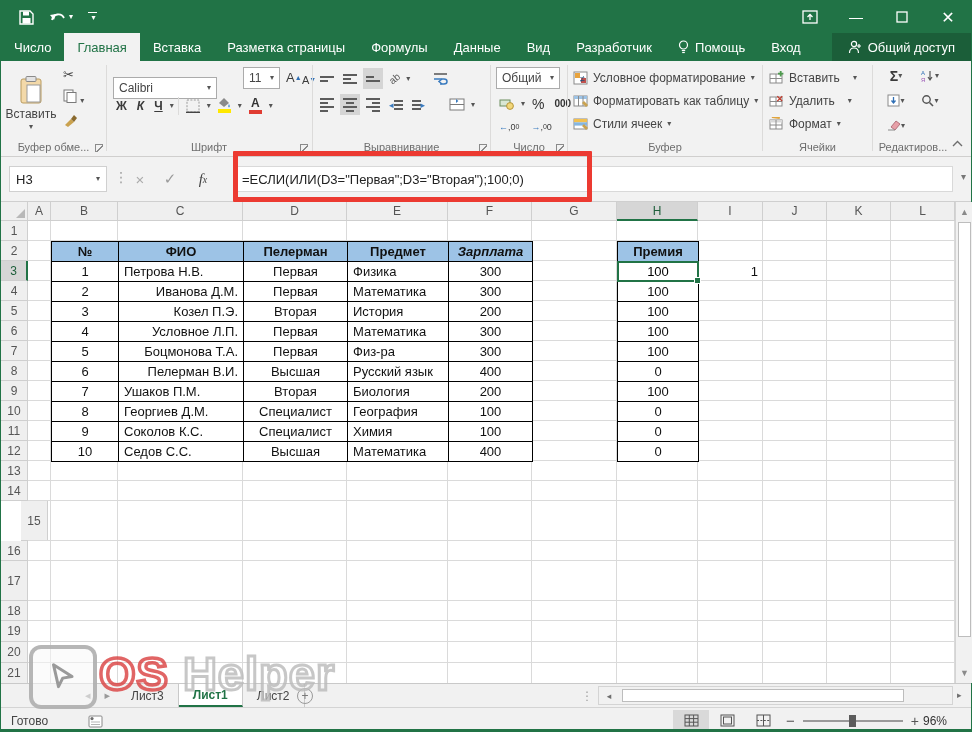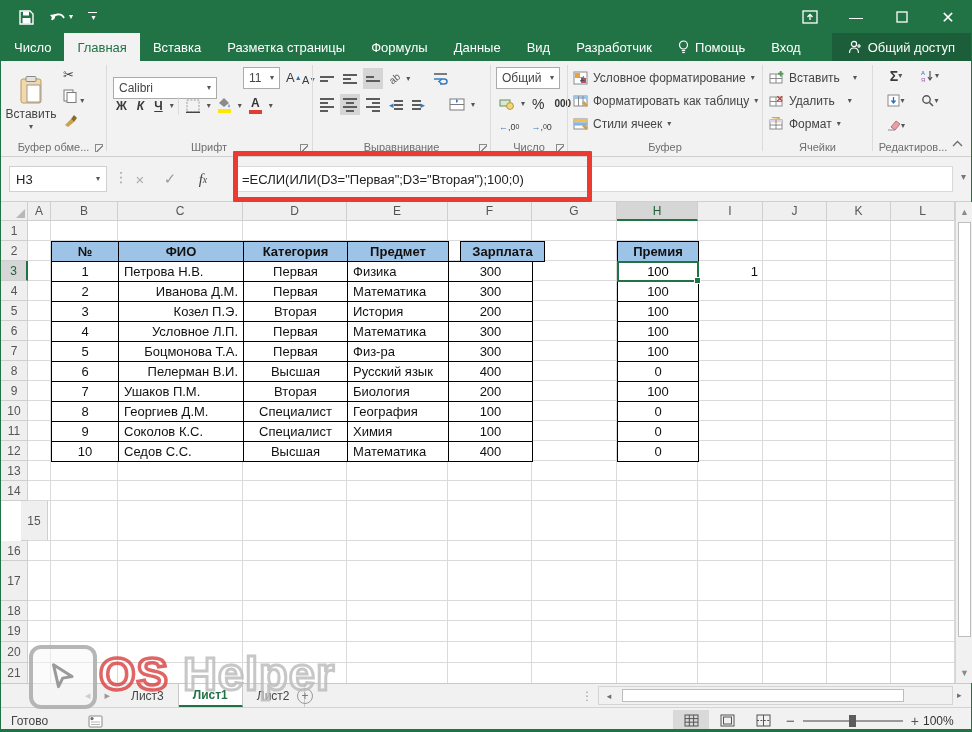--- a/index.html
+++ b/index.html
@@ -799,23 +799,23 @@
       <div class="gcell" style="left: 346px; top: 461px; width: 101px; height: 21px;"></div>
       <div class="gcell" style="left: 447px; top: 461px; width: 84px; height: 21px;"></div>
       <div class="gcell" style="left: 531px; top: 461px; width: 85px; height: 21px;"></div>
       <div class="gcell" style="left: 616px; top: 461px; width: 81px; height: 21px;"></div>
       <div class="gcell" style="left: 697px; top: 461px; width: 65px; height: 21px;"></div>
       <div class="gcell" style="left: 762px; top: 461px; width: 64px; height: 21px;"></div>
       <div class="gcell" style="left: 826px; top: 461px; width: 64px; height: 21px;"></div>
       <div class="gcell" style="left: 890px; top: 461px; width: 64px; height: 21px;"></div>
       <div class="tcell hd" style="left: 50px; top: 39px; width: 68px; height: 21px;">№</div>
       <div class="tcell hd" style="left: 117px; top: 39px; width: 126px; height: 21px;">ФИО</div>
-      <div class="tcell hd" style="left: 242px; top: 39px; width: 105px; height: 21px;">Категория</div>
+      <div class="tcell hd" style="left: 242px; top: 39px; width: 105px; height: 21px;">Пелерман</div>
       <div class="tcell hd" style="left: 346px; top: 39px; width: 102px; height: 21px;">Предмет</div>
-      <div class="tcell hd" style="left: 459px; top: 39px; width: 85px; height: 21px;">Зарплата</div>
+      <div class="tcell hd" style="left: 447px; top: 39px; width: 85px; height: 21px; font-style: italic;">Зарплата</div>
       <div class="tcell hd" style="left: 616px; top: 39px; width: 82px; height: 21px;">Премия</div>
       <div class="tcell ctr" style="left: 50px; top: 59px; width: 68px; height: 21px;">1</div>
       <div class="tcell " style="left: 117px; top: 59px; width: 126px; height: 21px;">Петрова Н.В.</div>
       <div class="tcell ctr" style="left: 242px; top: 59px; width: 105px; height: 21px;">Первая</div>
       <div class="tcell " style="left: 346px; top: 59px; width: 102px; height: 21px;">Физика</div>
       <div class="tcell ctr" style="left: 447px; top: 59px; width: 85px; height: 21px;">300</div>
       <div class="tcell ctr" style="left: 50px; top: 79px; width: 68px; height: 21px;">2</div>
       <div class="tcell rgt" style="left: 117px; top: 79px; width: 126px; height: 21px;">Иванова Д.М.</div>
       <div class="tcell ctr" style="left: 242px; top: 79px; width: 105px; height: 21px;">Первая</div>
       <div class="tcell " style="left: 346px; top: 79px; width: 102px; height: 21px;">Математика</div>
@@ -932,21 +932,21 @@
           </svg>
       </span>
     </div>
     <div class="zoomer">
       <span style="font-size:15px">−</span>
       <span class="ztrack">
           <span class="zthumb"></span>
         </span>
       <span style="font-size:14px">+</span>
     </div>
-    <span class="zoomlabel">100%</span>
+    <span class="zoomlabel">96%</span>
   </div>
 
   <div class="wmbadge">
     <svg width="34" height="34" viewBox="0 0 34 34">
         <path d="M6 6 L14 27 L17 18 L26 15 z" fill="none" stroke="#9a9a9a" stroke-width="3" stroke-linejoin="round" transform="rotate(8 16 16)"></path>
       </svg>
   </div>
   <div class="wmtext">
     <span class="wm-os">OS</span>
     <span class="wm-helper">Helper</span>

